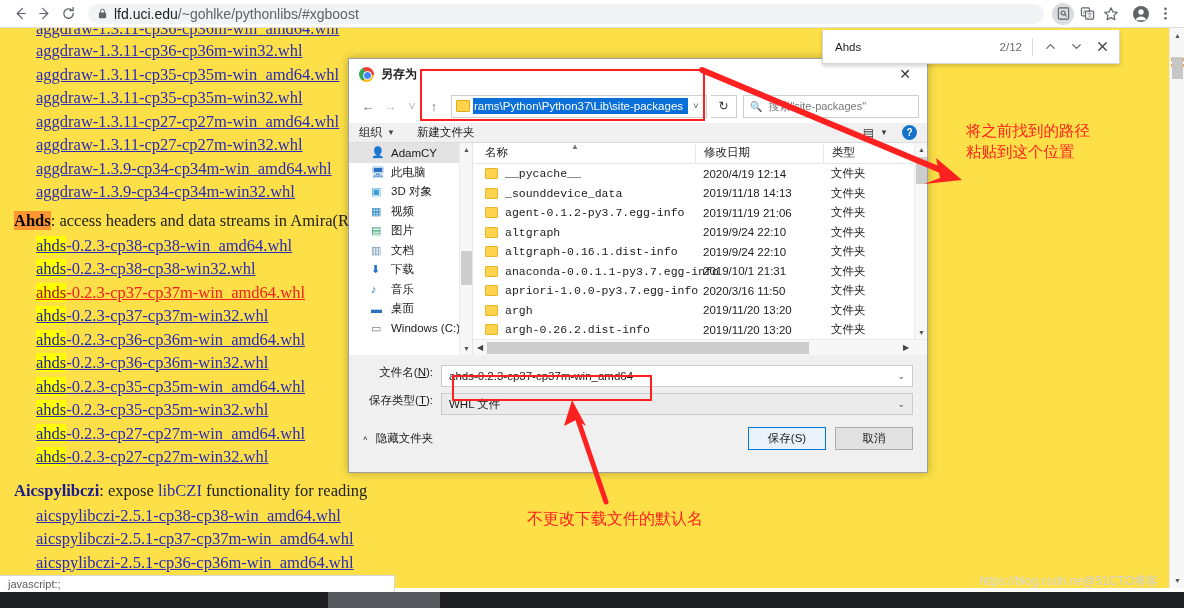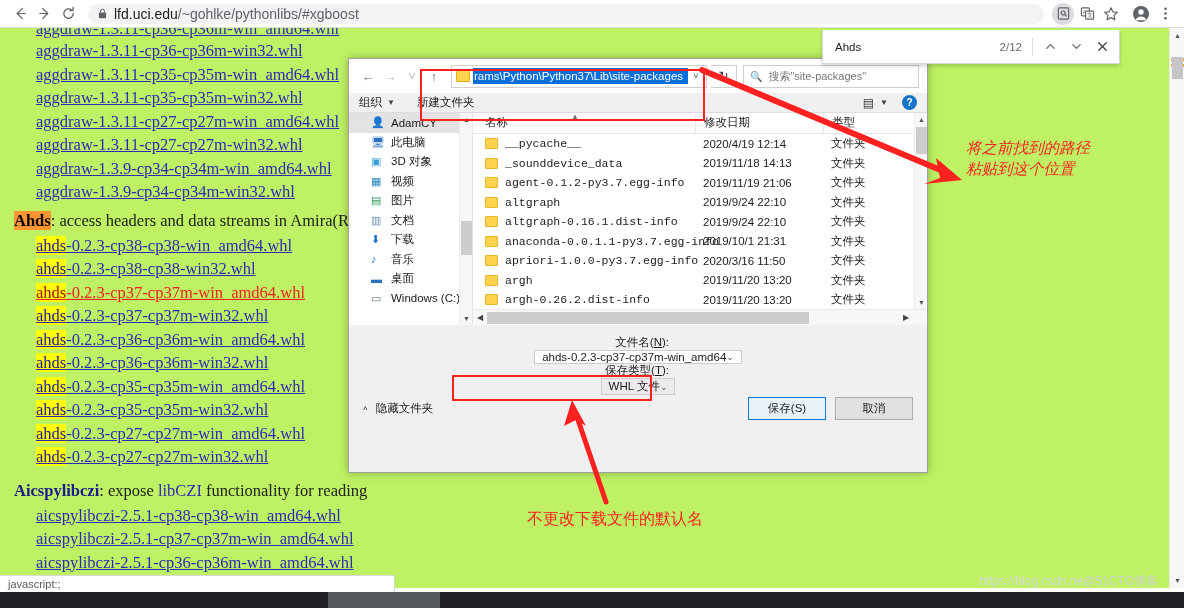--- a/index.html
+++ b/index.html
@@ -48,21 +48,21 @@
   #find-count{ font-size:11.5px; color:#6b6b6b; margin-right:10px; }
   #find-sep{ width:1px; height:18px; background:#dcdcdc; margin-right:4px; }
   .find-btn{
     width:26px; height:26px; display:flex; align-items:center; justify-content:center;
     color:#5f6368; font-size:12px;
   }
 
   
   #page{
     position:absolute; left:0; top:28px; width:1169px; height:560px;
-    background:#bef264; overflow:hidden;
+    background:#fde047; overflow:hidden;
     font-family:"Liberation Serif", serif;
   }
   .cut-row{ height:11px; overflow:hidden; }
   .link-row{ padding-left:36px; line-height:23.5px; white-space:nowrap; }
   .link{
     color:#2b2bb5; text-decoration:underline; font-size:16.5px;
     font-family:"Liberation Serif", serif;
   }
   .link.visited{ color:#f02020; }
   .link .hl{ background:#ffff00; color:#1a1a9c; }
@@ -210,21 +210,21 @@
     font-size:7px; color:#555;}
   #fl-vscroll .sa.b{ position:absolute; bottom:0; }
   #fl-vthumb{ position:absolute; left:1px; top:14px; width:11px; height:27px; background:#cdcdcd; }
   #fl-hscroll{ position:absolute; left:0; bottom:0; width:100%; height:16px; background:#f7f7f7;
     border-top:1px solid #eaeaea; display:flex; align-items:center; }
   #fl-hscroll .ha{ width:14px; height:16px; display:flex; align-items:center; justify-content:center;
     font-size:8px; color:#444; }
   #fl-hthumb{ height:12px; width:322px; background:#cdcdcd; }
 
   #dlg-fields{ padding:10px 14px 0 14px; background:#f0f0f0; }
-  .fld-row{ display:flex; align-items:center; height:22px; margin-bottom:6px;flex-direction:column; }
+  .fld-row{ display:flex; height:22px; margin-bottom:6px; }
   .fld-label{ width:78px; text-align:right; padding-right:8px; font-size:11.5px; color:#1a1a1a; }
   .fld-label u{ text-decoration:underline; }
   .fld-box{
     flex:1 1 auto; height:22px; background:#ffffff; border:1px solid #ccc;
     display:flex; align-items:center; padding:0 4px 0 7px; font-size:11.5px; color:#1a1a1a;
   }
   .fld-box.gray{ background:#ebebeb; }
   .fld-box .vcaret{ margin-left:auto; font-size:9px; color:#555; padding-right:3px; }
   #dlg-footer{ display:flex; align-items:center; padding:6px 14px 0 14px; }
   #hide-folders{ font-size:11.5px; color:#1a1a1a; display:flex; align-items:center; }
@@ -238,21 +238,21 @@
   .dbtn.primary{ background:#e9f1fb; border:1px solid #0078d7; }
 
   
   .red-box{ position:absolute; border:2.5px solid #ff1f1f; z-index:30; pointer-events:none; }
   #red-box-addr{ left:420px; top:69px; width:285px; height:52px; }
   #red-box-name{ left:452px; top:375px; width:200px; height:26px; }
   .anno-text{
     position:absolute; color:#ff2020; font-size:15.5px; line-height:21px; z-index:32;
     font-family:"DejaVu Sans", sans-serif; white-space:pre-line; font-weight:normal;
   }
-  #anno-top{ left:966px; top:138px;font-style:italic; }
+  #anno-top{ left:966px; top:121px; }
   #anno-bottom{ left:527px; top:508px; font-size:16px; }
   svg.anno-arrow{ position:absolute; z-index:31; overflow:visible; }
 </style>
 </head>
 <body>
 
 <div id="browser-toolbar">
   <div class="nav-btn">
     <svg width="15" height="15" viewBox="0 0 16 16">
         <path d="M10 2.5 4.5 8 10 13.5" fill="none" stroke="#5f6368" stroke-width="1.3" stroke-linecap="round" stroke-linejoin="round"></path>
@@ -379,20 +379,25 @@
 <div id="watermark">
   <span>https://blog.csdn.ne</span><span class="wm2">@51CTO博客</span>
 </div>
 
 <div id="taskbar">
   <div class="tb-seg" style="left:0;width:328px;background:#202124"></div>
   <div class="tb-seg" style="left:328px;width:112px"></div>
 </div>
 
 <div id="save-dialog">
+  <div id="dlg-titlebar">
+    <div id="dlg-chrome-icon"></div>
+    <div id="dlg-title">另存为</div>
+    <div id="dlg-close">✕</div>
+  </div>
 
   <div id="dlg-navbar">
     <div class="dnav">←</div>
     <div class="dnav dim">→</div>
     <div class="dnav dim">˅</div>
     <div class="dnav">↑</div>
     <div id="dlg-address">
       <div id="addr-folder-icon"></div>
       <div id="addr-text">rams\Python\Python37\Lib\site-packages</div>
       <div id="addr-caret">˅</div>

